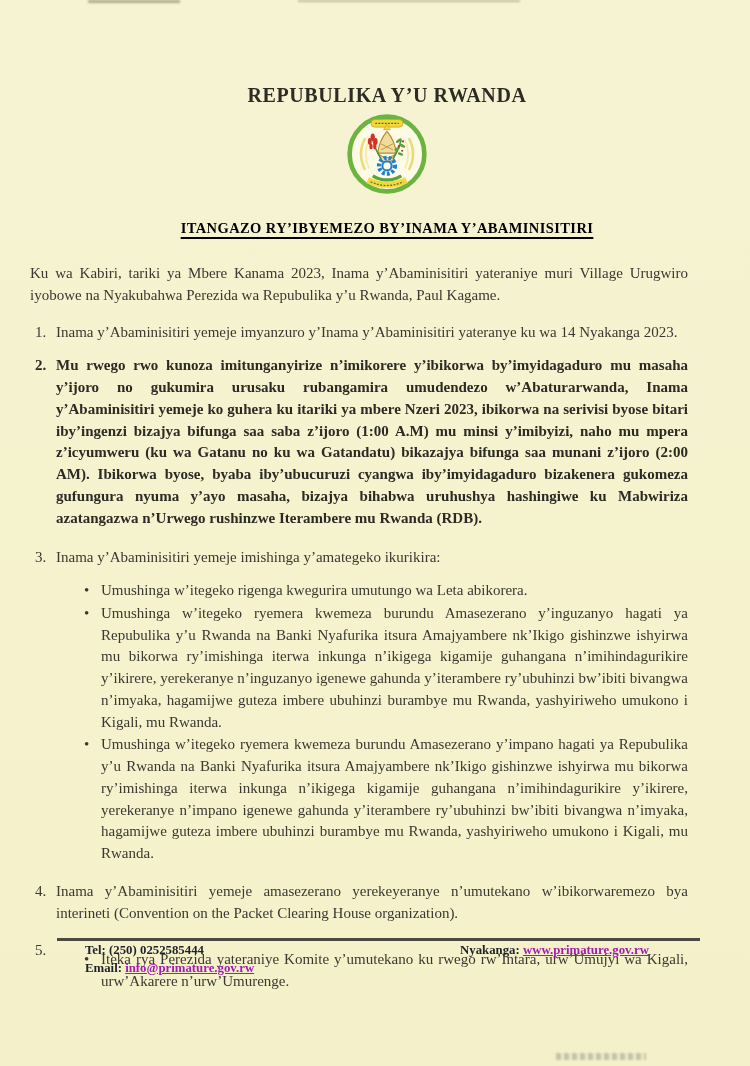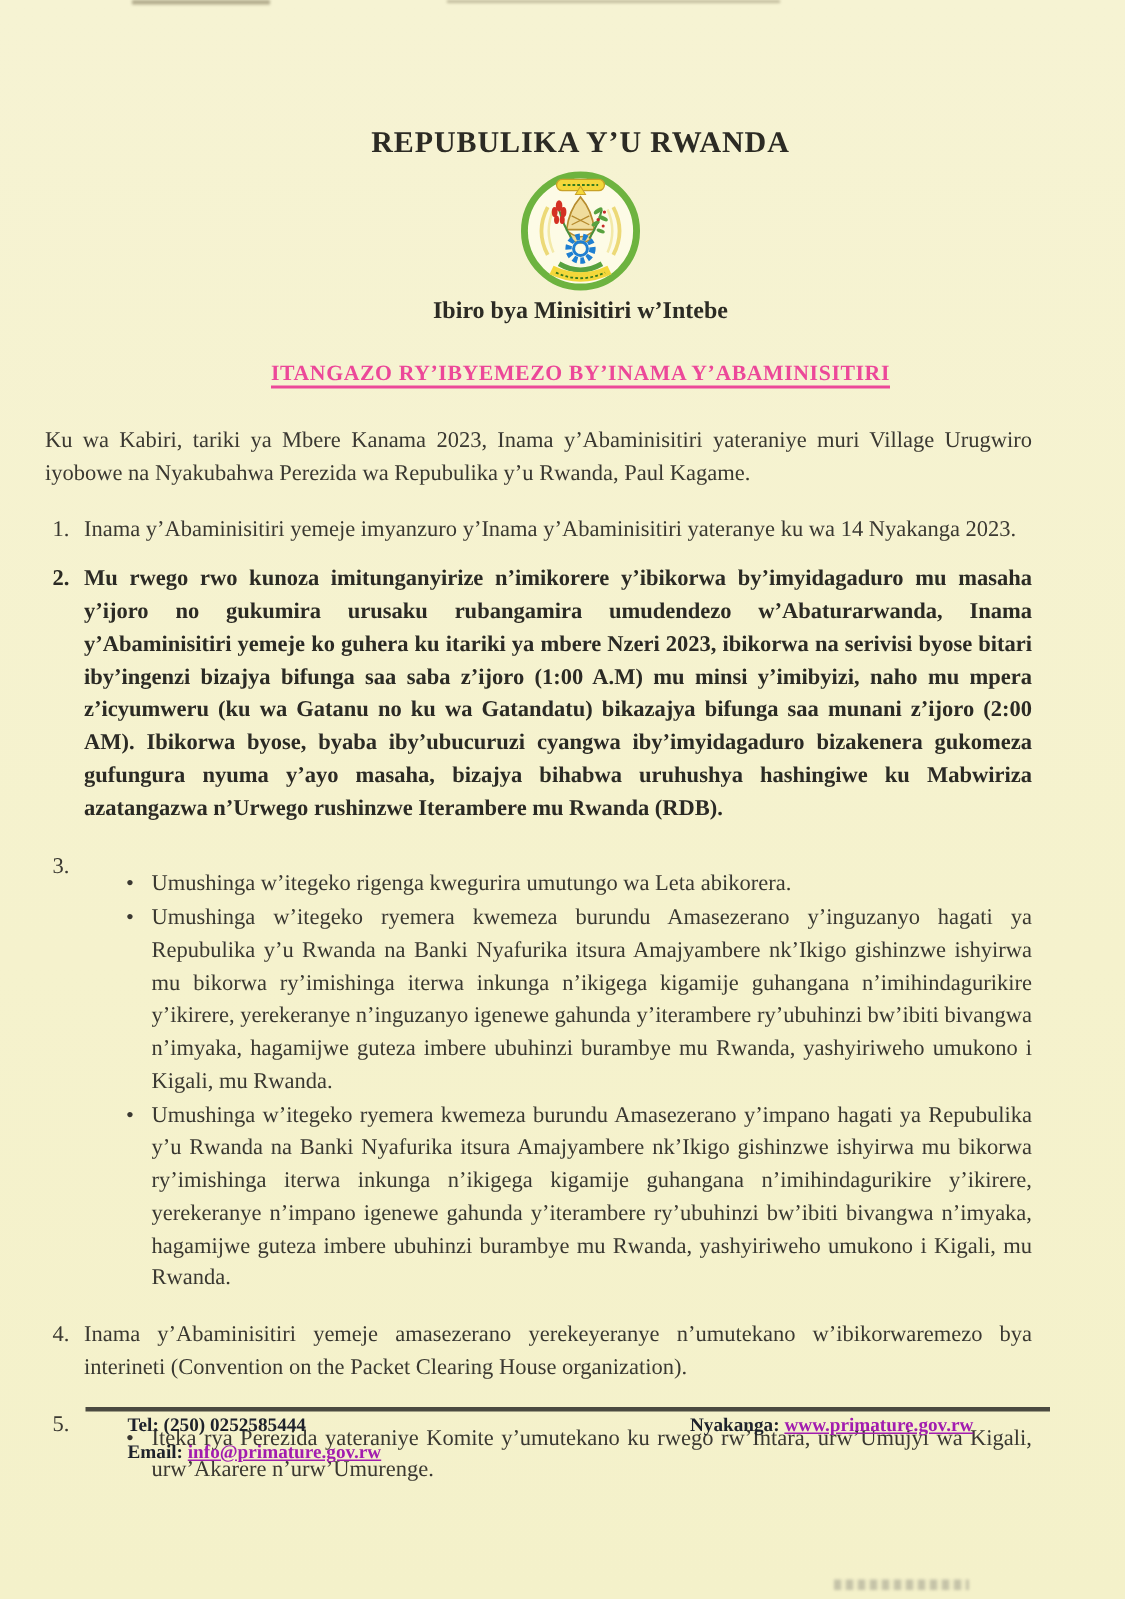--- a/index.html
+++ b/index.html
@@ -16,21 +16,21 @@
   .smudge{
     position:absolute;top:1053px;left:556px;width:90px;height:7px;opacity:.45;filter:blur(1px);
     background:repeating-linear-gradient(90deg,rgba(95,95,95,.7) 0 5px,rgba(95,95,95,.08) 5px 8px);
   }
   .header{text-align:center;padding-top:84px;padding-left:24px;}
   .republic-title{font-size:20px;font-weight:bold;letter-spacing:.6px;color:#2c2b24;}
   .emblem-wrap{margin-top:5px;line-height:0;}
   .office-title{font-size:16px;font-weight:bold;margin-top:3px;color:#2c2b24;}
   .doc-heading{
     display:inline-block;margin-top:24px;font-size:14.5px;font-weight:bold;letter-spacing:.4px;
-    color:#ec4899;text-decoration:underline;text-underline-offset:4px;text-decoration-thickness:1.8px;
+    color:#000000;text-decoration:underline;text-underline-offset:4px;text-decoration-thickness:1.8px;
   }
   .content{margin:26px 62px 0 30px;font-size:15px;line-height:1.45;}
   .intro{text-align:justify;}
   .item{display:flex;margin-top:15px;}
   .item .num{flex:0 0 21px;margin-left:5px;}
   .item .itext{flex:1;text-align:justify;}
   .item.emph{font-weight:bold;color:#2b2a24;}
   .bullets{margin-top:11px;}
   .bullet{display:flex;margin-top:1px;}
   .bullet .mark{flex:0 0 17px;margin-left:28px;}
@@ -98,21 +98,20 @@
         <circle cx="50" cy="64" r="9.5" fill="none" stroke="#1f7fd1" stroke-width="5" stroke-dasharray="3.4 2.4"></circle>
         <circle cx="50" cy="64" r="5.5" fill="none" stroke="#1f7fd1" stroke-width="2.4"></circle>
       </g>
       <path d="M33 76 q17 10 34 0" fill="none" stroke="#58a23f" stroke-width="4"></path>
       <g>
         <path d="M27 81 q23 11 46 0" fill="none" stroke="#f4d73a" stroke-width="7.5"></path>
         <path d="M30.5 83 q19.5 9 39 0" fill="none" stroke="#357a1e" stroke-width="1.4" stroke-dasharray="2.2 1.8"></path>
       </g>
     </svg>
   </div>
-  <div class="office-title">Ibiro bya Minisitiri w’Intebe</div>
   <div>
     <span class="doc-heading">ITANGAZO RY’IBYEMEZO BY’INAMA Y’ABAMINISITIRI</span>
   </div>
 </div>
 
 <div class="content">
 
   <p class="intro" style="margin:0;">Ku wa Kabiri, tariki ya Mbere Kanama 2023, Inama y’Abaminisitiri yateraniye muri Village Urugwiro iyobowe na Nyakubahwa Perezida wa Repubulika y’u Rwanda, Paul Kagame.</p>
 
   <div class="item">
@@ -121,20 +120,21 @@
   </div>
 
   <div class="item emph" style="margin-top:12px;">
     <span class="num">2.</span>
     <div class="itext">Mu rwego rwo kunoza imitunganyirize n’imikorere y’ibikorwa by’imyidagaduro mu masaha y’ijoro no gukumira urusaku rubangamira umudendezo w’Abaturarwanda, Inama y’Abaminisitiri yemeje ko guhera ku itariki ya mbere Nzeri 2023, ibikorwa na serivisi byose bitari iby’ingenzi bizajya bifunga saa saba z’ijoro (1:00 A.M) mu minsi y’imibyizi, naho mu mpera z’icyumweru (ku wa Gatanu no ku wa Gatandatu) bikazajya bifunga saa munani z’ijoro (2:00 AM). Ibikorwa byose, byaba iby’ubucuruzi cyangwa iby’imyidagaduro bizakenera gukomeza gufungura nyuma y’ayo masaha, bizajya bihabwa uruhushya hashingiwe ku Mabwiriza azatangazwa n’Urwego rushinzwe Iterambere mu Rwanda (RDB).</div>
   </div>
 
   <div class="item" style="margin-top:18px;">
     <span class="num">3.</span>
     <div class="itext">
+      <span>Inama y’Abaminisitiri yemeje imishinga y’amategeko ikurikira:</span>
       <div class="bullets">
         <div class="bullet">
           <span class="mark">•</span>
           <div class="btext">Umushinga w’itegeko rigenga kwegurira umutungo wa Leta abikorera.</div>
         </div>
         <div class="bullet">
           <span class="mark">•</span>
           <div class="btext">Umushinga w’itegeko ryemera kwemeza burundu Amasezerano y’inguzanyo hagati ya Repubulika y’u Rwanda na Banki Nyafurika itsura Amajyambere nk’Ikigo gishinzwe ishyirwa mu bikorwa ry’imishinga iterwa inkunga n’ikigega kigamije guhangana n’imihindagurikire y’ikirere, yerekeranye n’inguzanyo igenewe gahunda y’iterambere ry’ubuhinzi bw’ibiti bivangwa n’imyaka, hagamijwe guteza imbere ubuhinzi burambye mu Rwanda, yashyiriweho umukono i Kigali, mu Rwanda.</div>
         </div>
         <div class="bullet">

